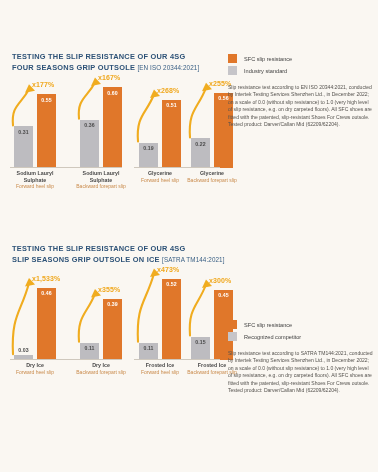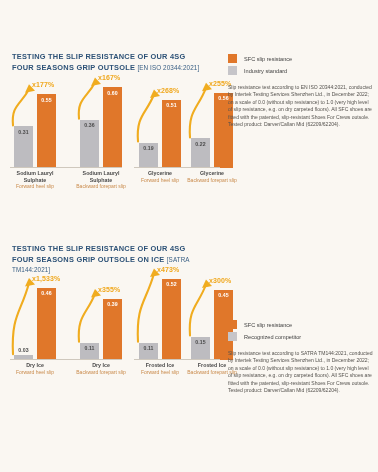--- a/index.html
+++ b/index.html
@@ -171,21 +171,21 @@
         </div>
       </div>
       <div class="note">Slip resistance test according to EN ISO 20344:2021, conducted by Intertek Testing Services Shenzhen Ltd., in December 2022; on a scale of 0.0 (without slip resistance) to 1.0 (very high level of slip resistance, e.g. on dry carpeted floors). All SFC shoes are fitted with the patented, slip-resistant Shoes For Crews outsole. Tested product: Darver/Callan Mid (62209/62204).</div>
     </div>
   </div>
 
   <div class="section" id="sec2">
 
     <div class="heading">
       <span>TESTING THE SLIP RESISTANCE OF OUR 4SG</span><br>
-      <span>FOUR SEASONS GRIP OUTSOLE ON ICE</span>
+      <span>SLIP SEASONS GRIP OUTSOLE ON ICE</span>
       <span class="std">[SATRA TM144:2021]</span>
     </div>
 
     <div class="chart" id="chart2">
         <div class="group" style="left: 6px; width: 42px;">
           <div class="bar grey" style="height: 4.7px;">
             <span class="val" style="color: rgb(74, 74, 74); margin-top: -8px;">0.03</span>
           </div>
           <div class="bar orange" style="height: 72.0667px;">
             <span class="val">0.46</span>

